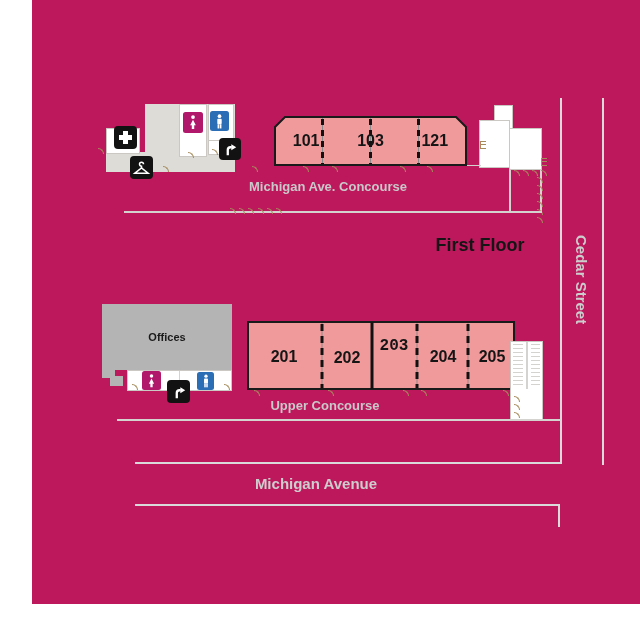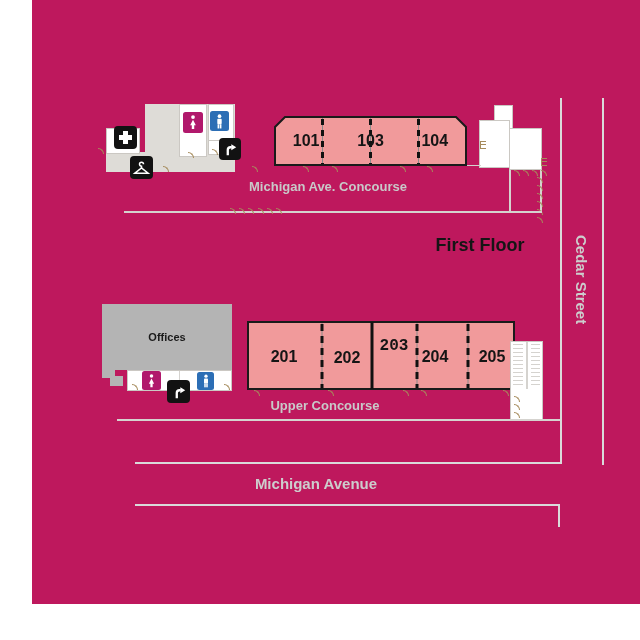--- a/index.html
+++ b/index.html
@@ -107,21 +107,21 @@
       </g>
       <g stroke="#111" stroke-width="3" stroke-dasharray="6 5">
         <line x1="48.5" y1="3" x2="48.5" y2="48"></line>
           <line x1="96.5" y1="3" x2="96.5" y2="48"></line>
           <line x1="144.5" y1="3" x2="144.5" y2="48"></line>
       </g>
     </svg>
     <div class="roomrow">
       <div class="roomcell">101</div>
       <div class="roomcell">103</div>
-      <div class="roomcell">104</div>
+      <div class="roomcell">121</div>
     </div>
   </div>
 
   <span class="door" style="left:271px;top:166px;"></span>
   <span class="door" style="left:300px;top:166px;"></span>
   <span class="door" style="left:368px;top:166px;"></span>
   <span class="door" style="left:395px;top:166px;"></span>
 
   <span class="door" style="left:66px;top:148px;"></span>
   <span class="door" style="left:131px;top:166px;"></span>
@@ -209,21 +209,21 @@
       <g stroke="#111" stroke-width="3" stroke-dasharray="7 5">
         <line x1="75" y1="3" x2="75" y2="67"></line>
           <line x1="170" y1="3" x2="170" y2="67"></line>
           <line x1="221" y1="3" x2="221" y2="67"></line>
       </g>
       <line x1="125" y1="1" x2="125" y2="68" stroke="#111" stroke-width="3"></line>
     </svg>
     <span class="roomnum" style="left:37px;top:27px;">201</span>
     <span class="roomnum" style="left:100px;top:28px;">202</span>
     <span class="roomnum" style="left:147px;top:16px;font-family:Liberation Mono, monospace;">203</span>
-    <span class="roomnum" style="left:188px;top:27px;">204</span>
+    <span class="roomnum" style="left:196px;top:27px;">204</span>
     <span class="roomnum" style="left:245px;top:27px;">205</span>
   </div>
 
   <span class="door" style="left:222px;top:390px;"></span>
   <span class="door" style="left:296px;top:390px;"></span>
   <span class="door" style="left:371px;top:390px;"></span>
   <span class="door" style="left:389px;top:390px;"></span>
   <span class="door" style="left:471px;top:390px;"></span>
 
   <div class="thinbox" style="left:478px;top:341px;width:33px;height:80px;"></div>

